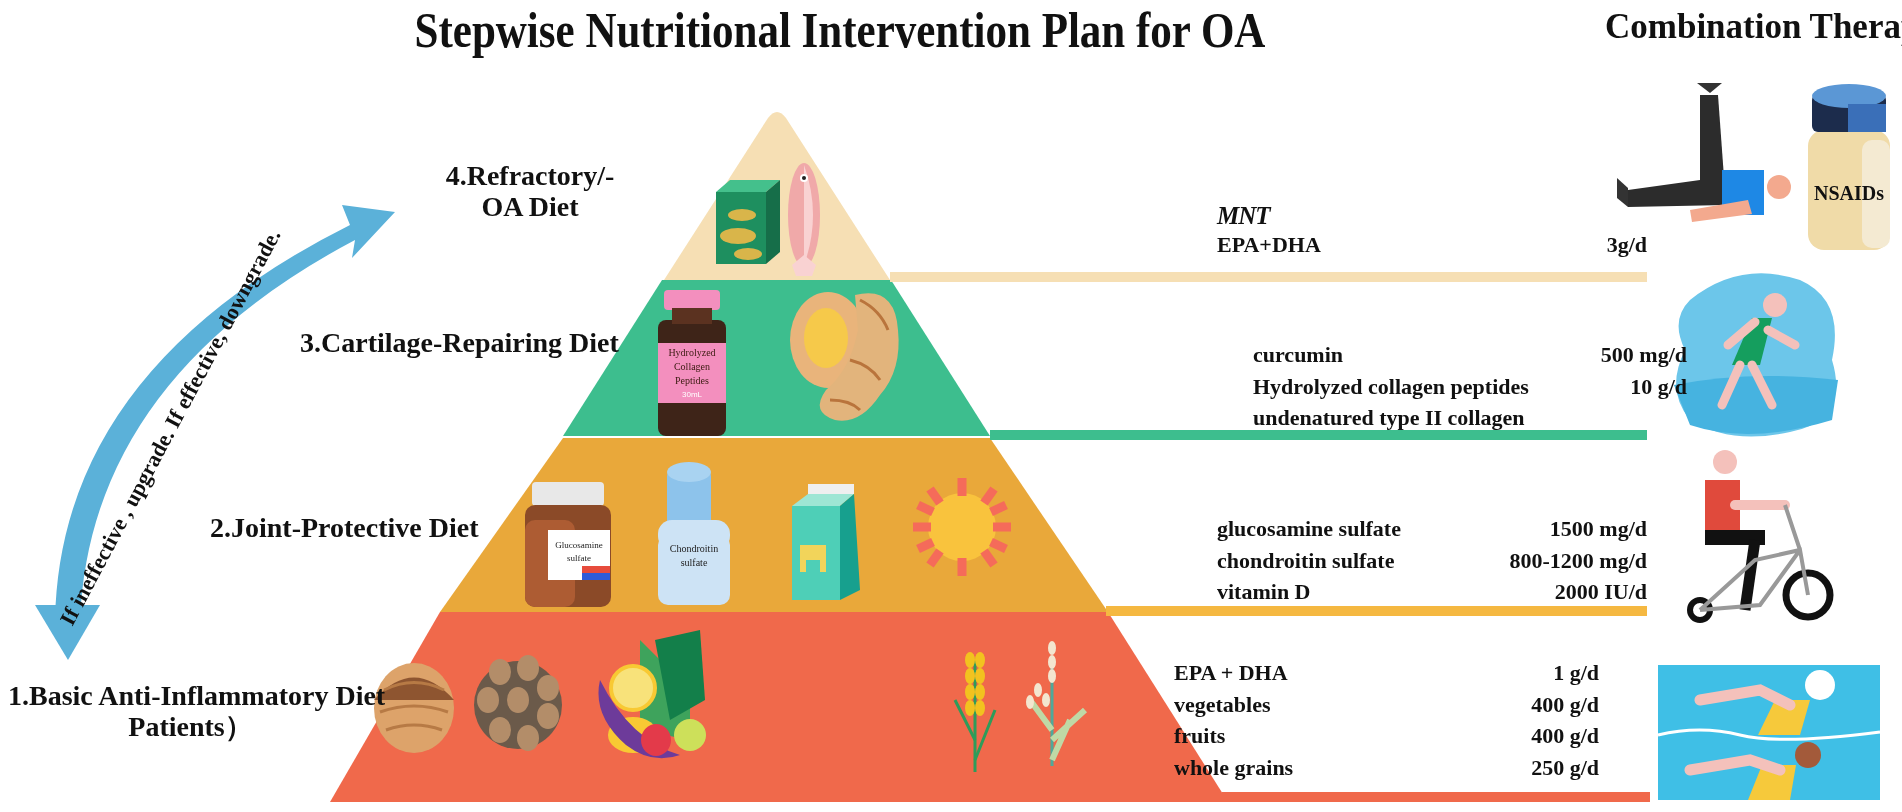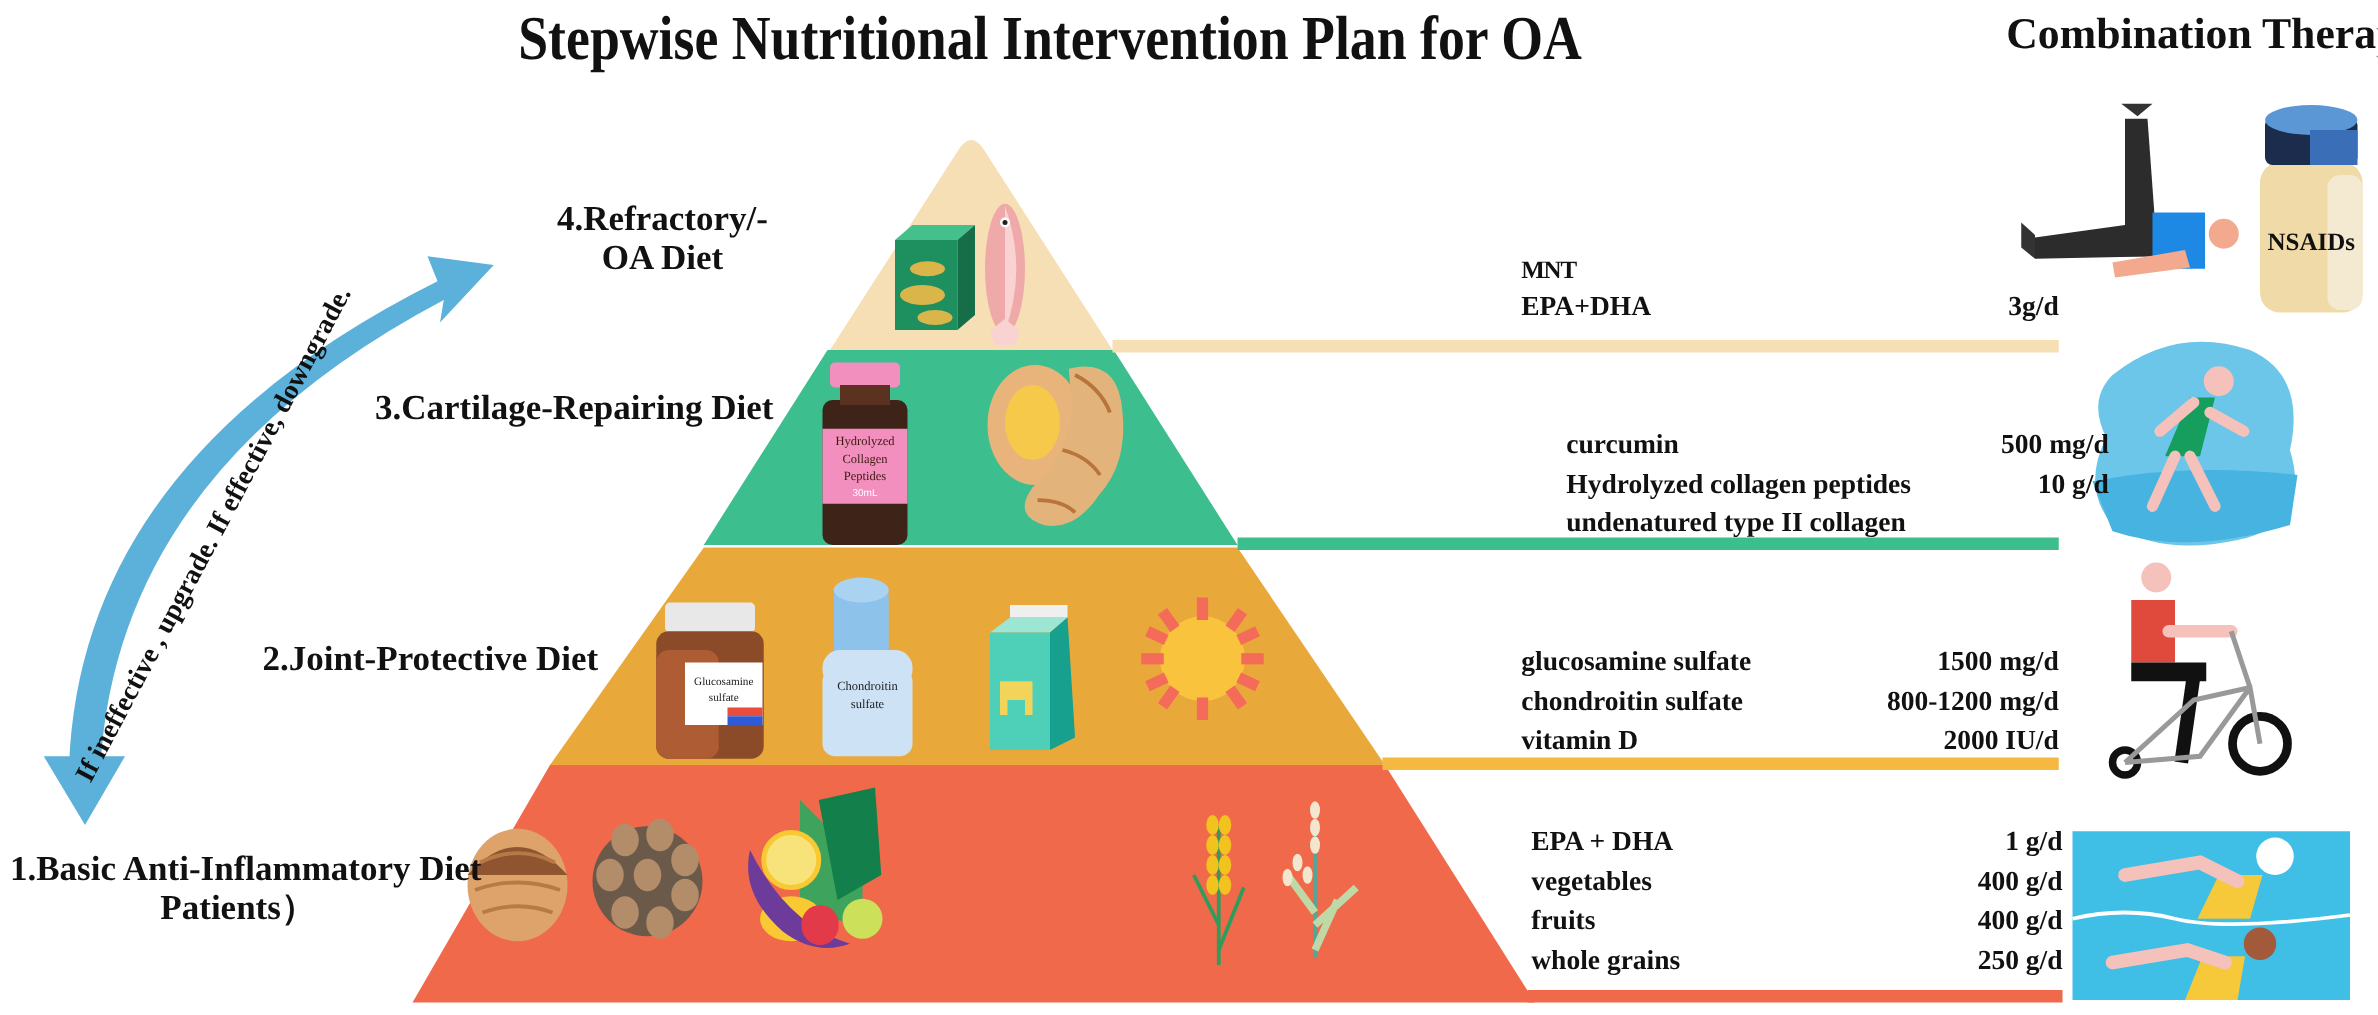--- a/index.html
+++ b/index.html
@@ -2,32 +2,32 @@
 <html><head>
 <meta charset="utf-8">
 <style>
   html,body{margin:0;padding:0;background:#ffffff;}
   body{width:1902px;height:812px;position:relative;overflow:hidden;font-family:"Liberation Serif","DejaVu Serif",serif;color:#111;}
   .abs{position:absolute;}
   .title{left:340px;top:2px;width:1000px;text-align:center;font-weight:bold;font-size:50px;line-height:56px;transform:scaleX(0.86);transform-origin:center top;white-space:nowrap;}
   .combo-title{left:1605px;top:10px;width:297px;font-weight:bold;font-size:35px;line-height:34px;white-space:nowrap;}
   .lvl{font-weight:bold;font-size:28px;line-height:31px;white-space:nowrap;}
   .lvl4{left:420px;top:160px;width:220px;text-align:center;}
-  .lvl3{left:300px;top:311px;}
+  .lvl3{left:300px;top:327px;}
   .lvl2{left:210px;top:512px;}
   .lvl1{left:8px;top:680px;width:365px;text-align:center;}
   .arrow-text{font-weight:bold;font-size:22px;}
   .rx{font-weight:bold;font-size:22px;line-height:31.5px;}
   .rx .row{display:flex;justify-content:space-between;white-space:nowrap;}
   .rx .row span{display:block;}
   .rx4{left:1217px;top:203px;width:430px;}
-  .rx4 .mnt{font-size:20px;line-height:26px;letter-spacing:-1px;}
+  .rx4 .mnt{font-size:25px;line-height:26px;letter-spacing:-1px;font-style:italic;}
   .rx3{left:1212px;top:339px;width:434px;margin-left:41px;}
   .rx2{left:1217px;top:513px;width:430px;}
-  .rx1{left:1225px;top:657px;width:425px;}
+  .rx1{left:1174px;top:657px;width:425px;}
   svg{position:absolute;overflow:visible;}
 </style>
 </head>
 <body>
 
 <div class="abs title">Stepwise Nutritional Intervention Plan for OA</div>
 <div class="abs combo-title">Combination Therapy</div>
 
 <svg width="1902" height="812" style="left:0;top:0;">
 

